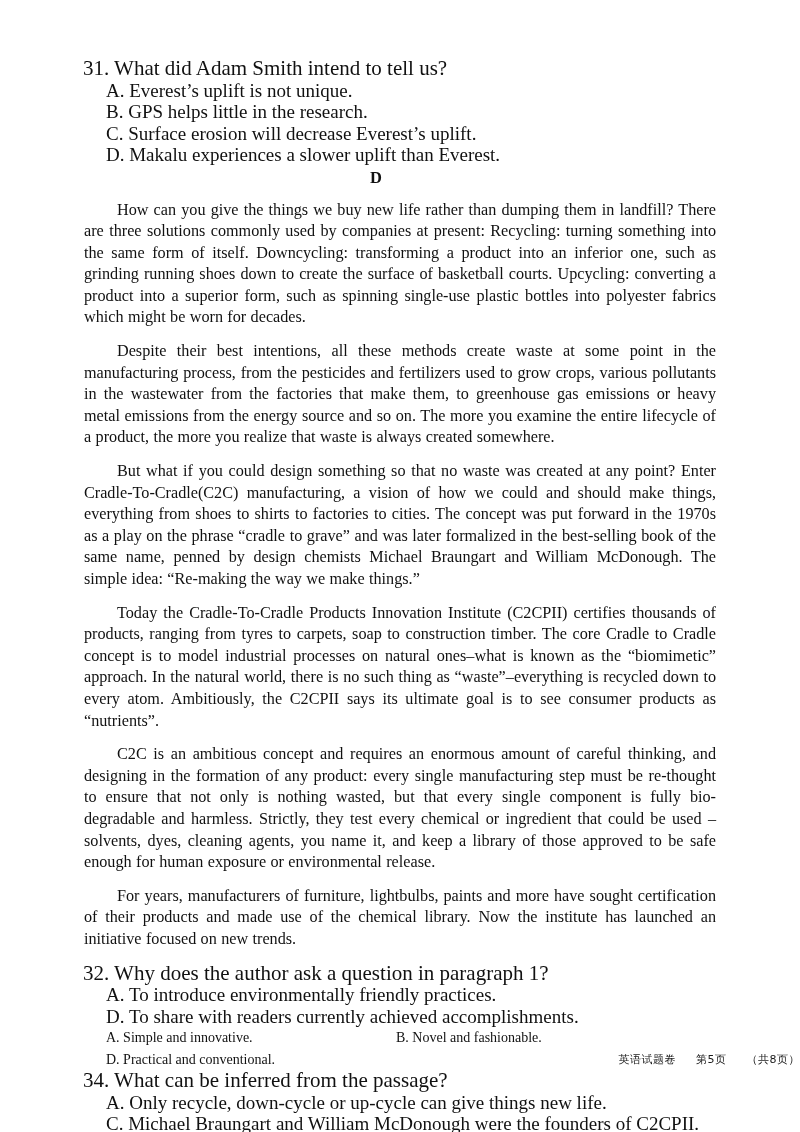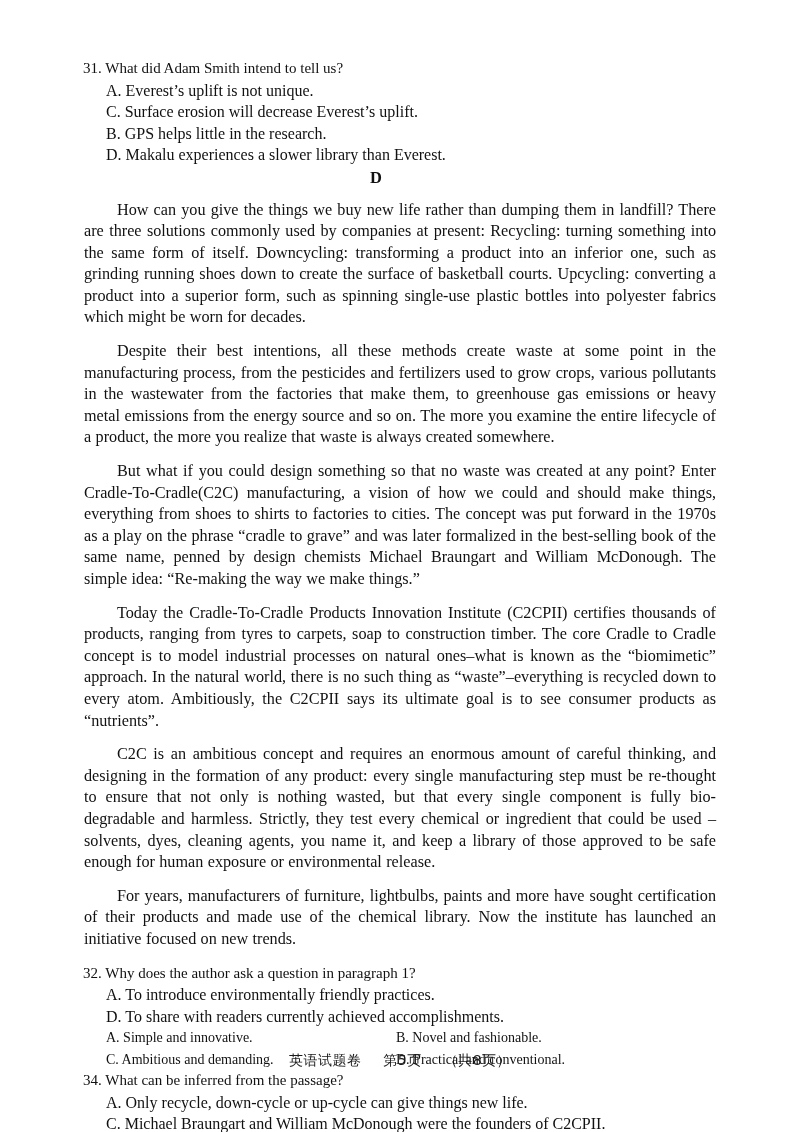--- a/index.html
+++ b/index.html
@@ -29,29 +29,29 @@
     top: 58px;
     width: 656px;
   }
 
   .q-block {
     margin: 0 0 0 0;
   }
   .q-stem {
     margin: 0;
     padding-left: 11px;      
-    font-size: 15px;
+    font-size: 21px;
     line-height: 21.5px;
     white-space: nowrap;
   }
 
   .opt {
     margin: 0;
     padding-left: 34px;
-    font-size: 16px;
+    font-size: 19px;
     line-height: 21.5px;
     white-space: nowrap;
   }
 
   
   .opt-row {
     display: flex;
     padding-left: 34px;
     font-size: 14px;
     line-height: 21.5px;
@@ -79,42 +79,42 @@
     hyphens: none;
     word-spacing: 0.02em;
   }
 
   
   .footer {
     position: absolute;
     left: 0;
     right: 0;
     top: 1052px;
-    text-align: center;
-    font-size: 14px;
+    text-align: right;
+    font-size: 11px;
     font-family: "DejaVu Sans", "Liberation Sans", sans-serif;
     color: #1a1a1a;
     letter-spacing: 0.5px;
   }
   .footer .fi { display: inline-block; }
   .footer .sp { display: inline-block; width: 12px; }
 </style>
 </head>
 <body>
 
 <div class="page">
 
   <div class="content">
 
     <div class="q-block">
       <p class="q-stem">31. What did Adam Smith intend to tell us?</p>
       <p class="opt">A. Everest’s uplift is not unique.</p>
+      <p class="opt">B. GPS helps little in the research.</p>
       <p class="opt">C. Surface erosion will decrease Everest’s uplift.</p>
-      <p class="opt">B. GPS helps little in the research.</p>
-      <p class="opt">D. Makalu experiences a slower library than Everest.</p>
+      <p class="opt">D. Makalu experiences a slower uplift than Everest.</p>
     </div>
 
     <div class="section-letter">D</div>
 
     <div>
       <p class="para">How can you give the things we buy new life rather than dumping them in landfill? There are three solutions commonly used by companies at present: Recycling: turning something into the same form of itself.   Downcycling: transforming a product into an inferior one, such as grinding running shoes down to create the surface of basketball courts. Upcycling: converting a product into a superior form, such as spinning single-use plastic bottles into polyester fabrics which might be worn for decades.</p>
       <p class="para">Despite their best intentions, all these methods create waste at some point in the manufacturing process, from the pesticides and fertilizers used to grow crops, various pollutants in the wastewater from the factories that make them, to greenhouse gas emissions or heavy metal emissions from the energy source and so on. The more you examine the entire lifecycle of a product, the more you realize that waste is always created somewhere.</p>
       <p class="para">But what if you could design something so that no waste was created at any point? Enter Cradle-To-Cradle(C2C) manufacturing, a vision of how we could and should make things, everything from shoes to shirts to factories to cities. The concept was put forward in the 1970s as a play on the phrase “cradle to grave” and was later formalized in the best-selling book of the same name, penned by design chemists Michael Braungart and William McDonough. The simple idea: “Re-making the way we make things.”</p>
       <p class="para">Today the Cradle-To-Cradle Products Innovation Institute (C2CPII) certifies thousands of products, ranging from tyres to carpets, soap to construction timber. The core Cradle to Cradle concept is to model industrial processes on natural ones–what is known as the “biomimetic” approach. In the natural world, there is no such thing as “waste”–everything is recycled down to every atom. Ambitiously, the C2CPII says its ultimate goal is to see consumer products as “nutrients”.</p>
       <p class="para">C2C is an ambitious concept and requires an enormous amount of careful thinking, and designing in the formation of any product: every single manufacturing step must be re-thought to ensure that not only is nothing wasted, but that every single component is fully bio-degradable and harmless. Strictly, they test every chemical or ingredient that could be used – solvents, dyes, cleaning agents, you name it, and keep a library of those approved to be safe enough for human exposure or environmental release.</p>
@@ -126,21 +126,20 @@
       <p class="opt">A. To introduce environmentally friendly practices.</p>
       <p class="opt">D. To share with readers currently achieved accomplishments.</p>
     </div>
 
     <div class="q-block">
       <div class="opt-row">
         <span class="col-a">A. Simple and innovative.</span>
         <span class="col-b">B. Novel and fashionable.</span>
       </div>
       <div class="opt-row">
-        <span class="col-a">C. Ambitious and demanding.</span>
         <span class="col-b">D. Practical and conventional.</span>
       </div>
     </div>
 
     <div class="q-block">
       <p class="q-stem">34. What can be inferred from the passage?</p>
       <p class="opt">A. Only recycle, down-cycle or up-cycle can give things new life.</p>
       <p class="opt">C. Michael Braungart and William McDonough were the founders of C2CPII.</p>
 
     </div>

